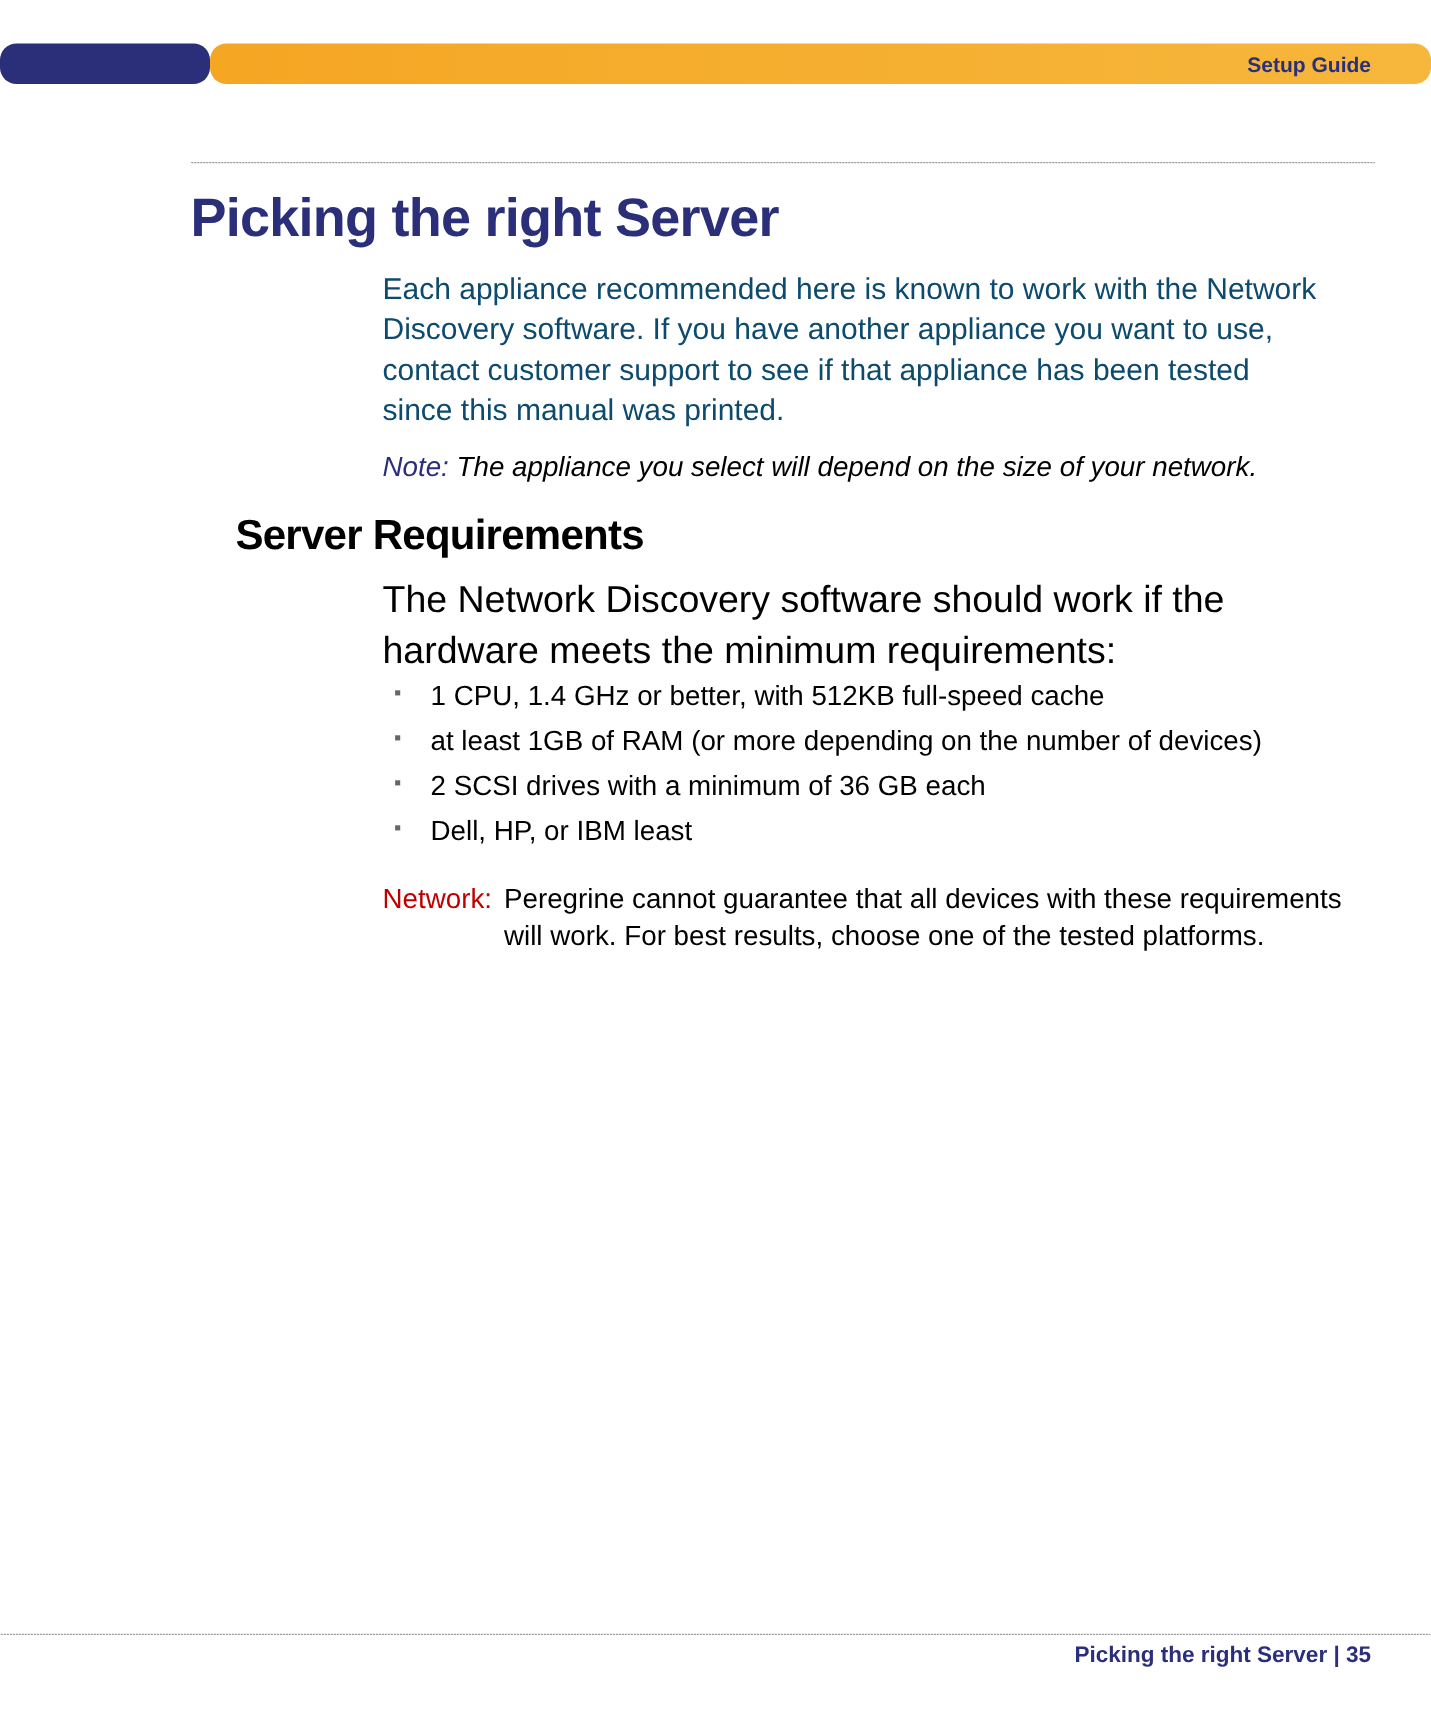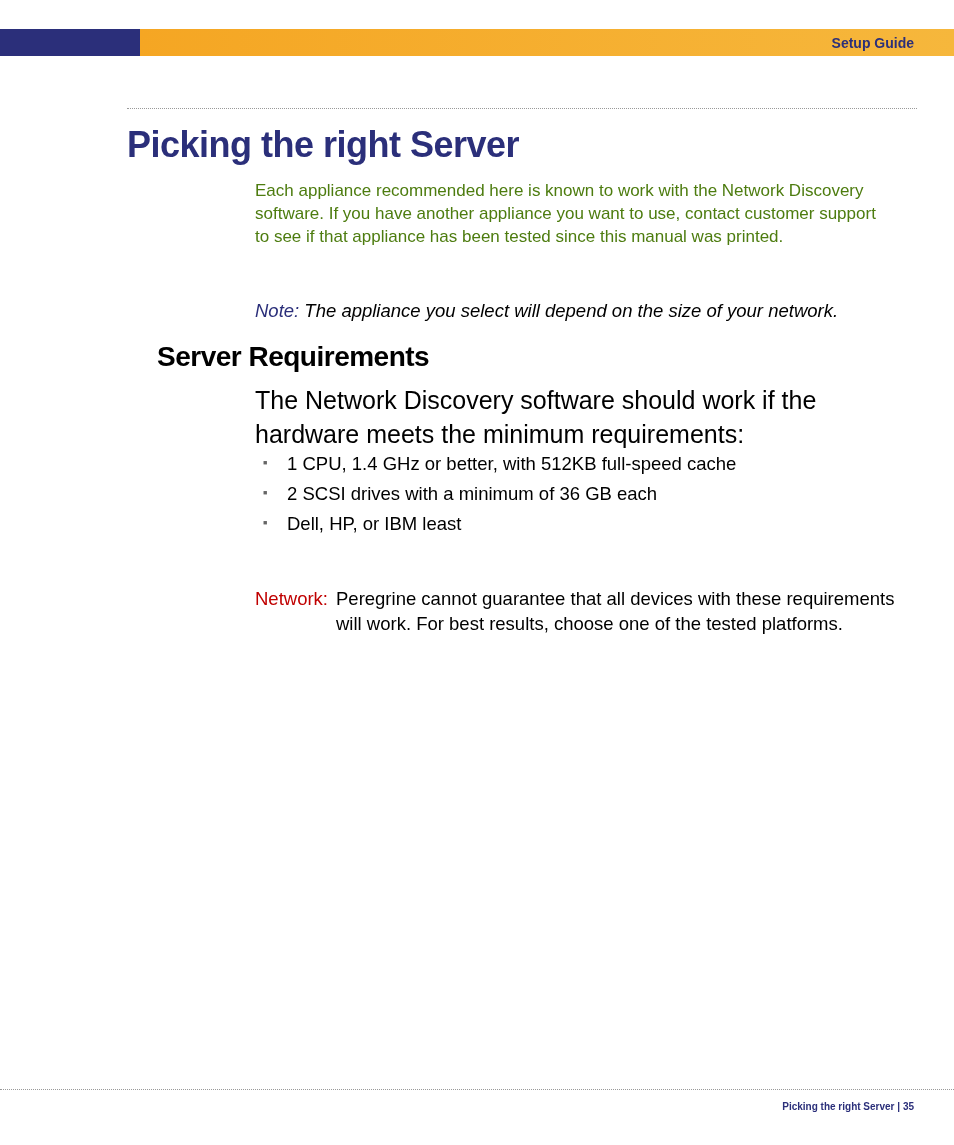--- a/index.html
+++ b/index.html
@@ -1,15 +1,15 @@
 <!DOCTYPE html>
 <html><head>
 <meta charset="utf-8">
 <style>
-  * { box-sizing: border-box; margin: 0; padding: 0; }
+  * { box-sizing: border-box; margin: 0; padding: 0; border-radius: 11px; }
   body {
     width: 954px;
     height: 1145px;
     background: #fff;
     font-family: "Segoe UI", "Myriad Pro", Arial, sans-serif;
     color: #000;
     position: relative;
   }
   .header-bar {
     position: absolute;
@@ -53,23 +53,23 @@
     font-weight: bold;
     color: #2b2f7a;
     font-family: "Segoe UI Semibold", "Myriad Pro", Arial, sans-serif;
     letter-spacing: -0.5px;
   }
   .intro-para {
     position: absolute;
     top: 180px;
     left: 255px;
     width: 630px;
-    font-size: 17px;
+    font-size: 20px;
     line-height: 1.35;
-    color: #4d7c0f;
+    color: #0c4a6e;
   }
   .note-block {
     position: absolute;
     top: 299px;
     left: 255px;
     width: 630px;
     font-size: 18.5px;
     line-height: 1.35;
     font-style: italic;
   }
@@ -139,21 +139,21 @@
     position: absolute;
     bottom: 55px;
     left: 0;
     width: 954px;
     border-top: 1px dotted #999;
   }
   .footer-text {
     position: absolute;
     bottom: 33px;
     right: 40px;
-    font-size: 10px;
+    font-size: 15px;
     font-weight: bold;
     color: #2b2f7a;
   }
 </style>
 </head>
 <body>
 
 <div class="header-bar">
   <div class="header-left"></div>
   <div class="header-right">
@@ -171,20 +171,21 @@
   <span class="note-label">Note:</span>
   <span>The appliance you select will depend on the size of your network.</span>
 </div>
 
 <h2 class="subheading">Server Requirements</h2>
 
 <p class="sub-intro">The Network Discovery software should work if the hardware meets the minimum requirements:</p>
 
 <ul class="req-list">
   <li>1 CPU, 1.4 GHz or better, with 512KB full-speed cache</li>
+  <li>at least 1GB of RAM (or more depending on the number of devices)</li>
   <li>2 SCSI drives with a minimum of 36 GB each</li>
   <li>Dell, HP, or IBM least</li>
 </ul>
 
 <div class="warning-block">
   <span class="warning-label">Network:</span>
   <span class="warning-text">Peregrine cannot guarantee that all devices with these requirements will work. For best results, choose one of the tested platforms.</span>
 </div>
 
 <div class="footer-line"></div>

